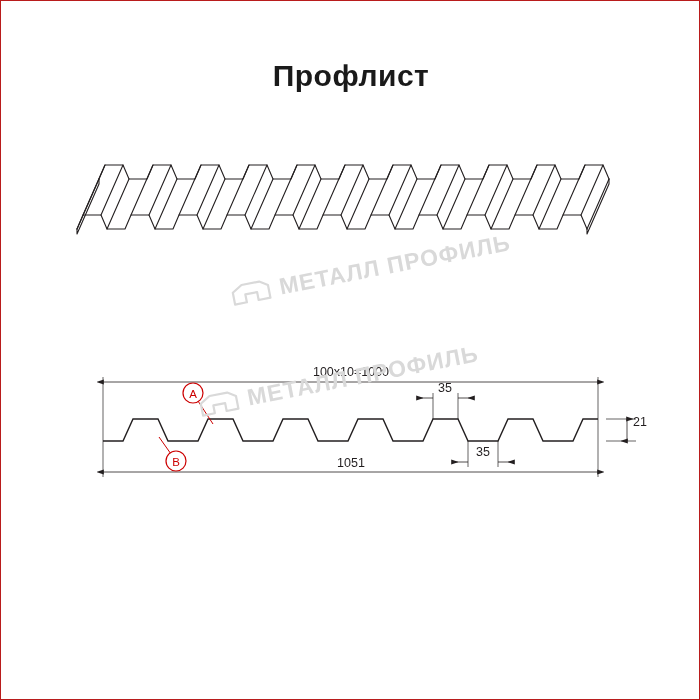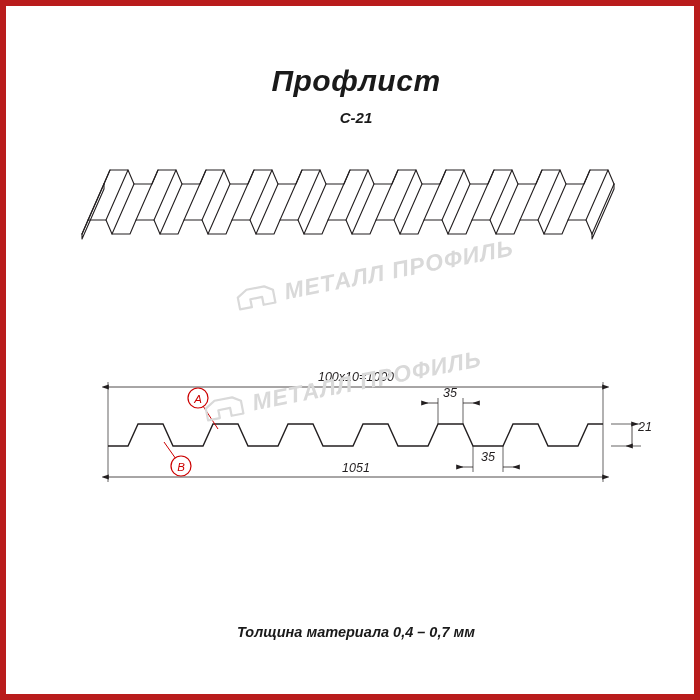--- a/index.html
+++ b/index.html
@@ -11,23 +11,22 @@
     height: 700px;
     background: #ffffff;
     font-family: "Liberation Sans", sans-serif;
     color: #1a1a1a;
     overflow: hidden;
     position: relative;
   }
   .page {
     position: absolute;
     inset: 0;
-    border: 6px solid #b91c1c;
+    border: 1px solid #b91c1c;
     box-sizing: border-box;
-    font-style: italic;
   }
   .title {
     position: absolute;
     top: 58px;
     left: 0;
     width: 700px;
     text-align: center;
     font-size: 30px;
     font-weight: bold;
     letter-spacing: 0.5px;
@@ -93,21 +92,20 @@
   }
   svg { display: block; overflow: visible; }
   text { font-family: "Liberation Sans", sans-serif; }
 </style>
 </head>
 <body>
 
 <div class="page">
 
   <div class="title">Профлист</div>
-  <div class="subtitle">С-21</div>
 
   <div class="iso-wrap">
     <svg width="560" height="140" viewBox="0 0 560 140">
       <g fill="none" stroke="#231f20" stroke-width="1.1" stroke-linejoin="round" stroke-linecap="round">
 
         <path d="M28 28 L34 14 L52 14 L58 28 L76 28 L82 14 L100 14 L106 28 L124 28 L130 14 L148 14 L154 28 L172 28 L178 14 L196 14 L202 28 L220 28 L226 14 L244 14 L250 28 L268 28 L274 14 L292 14 L298 28 L316 28 L322 14 L340 14 L346 28 L364 28 L370 14 L388 14 L394 28 L412 28 L418 14 L436 14 L442 28 L460 28 L466 14 L484 14 L490 28 L508 28 L514 14 L532 14 L538 28"></path>
 
         <path d="M6 78 L12 64 L30 64 L36 78 L54 78 L60 64 L78 64 L84 78 L102 78 L108 64 L126 64 L132 78 L150 78 L156 64 L174 64 L180 78 L198 78 L204 64 L222 64 L228 78 L246 78 L252 64 L270 64 L276 78 L294 78 L300 64 L318 64 L324 78 L342 78 L348 64 L366 64 L372 78 L390 78 L396 64 L414 64 L420 78 L438 78 L444 64 L462 64 L468 78 L486 78 L492 64 L510 64 L516 78"></path>
 
         <path d="M28 28 L6 78"></path>
@@ -241,15 +239,14 @@
     </span><span>МЕТАЛЛ ПРОФИЛЬ</span>
   </div>
   <div class="wm wm2">
     <span class="wm-ico">
       <svg width="40" height="26" viewBox="0 0 40 26">
         <path d="M2 20 L2 8 L12 2 L30 2 L38 7 L38 20 L26 20 L26 12 L14 12 L14 20 Z" fill="none" stroke="#d9d9d9" stroke-width="2.2" stroke-linejoin="round"></path>
       </svg>
     </span><span>МЕТАЛЛ ПРОФИЛЬ</span>
   </div>
 
-  <div class="footer">Толщина материала 0,4 – 0,7 мм</div>
 
 </div>
 
 </body></html>

